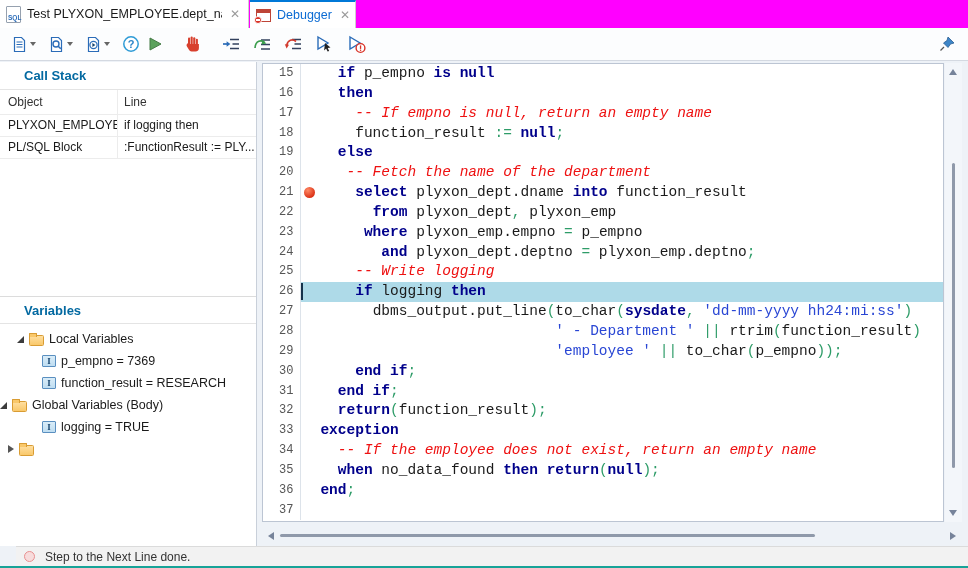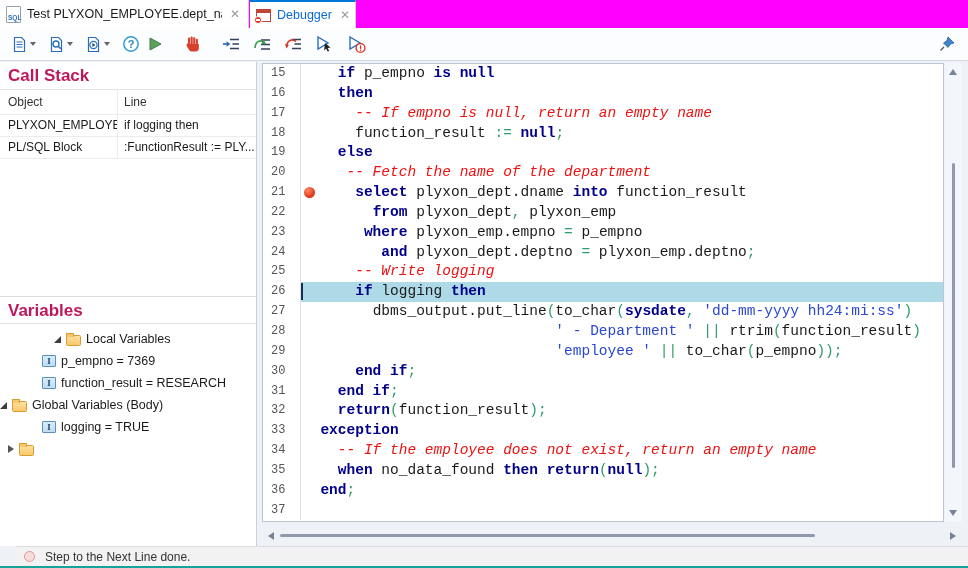--- a/index.html
+++ b/index.html
@@ -25,39 +25,39 @@
 
   
   .toolbar{position:absolute;left:0;top:28px;width:968px;height:33px;background:#FCFDFE;border-bottom:1px solid #D4D9E1;display:flex;align-items:center;padding:0 10px 0 8px;}
   .tbtn{display:flex;align-items:center;gap:1px;padding:2px 3px;border-radius:2px;}
   .caret-down{width:0;height:0;border-left:3.5px solid transparent;border-right:3.5px solid transparent;border-top:4px solid #666;margin-left:1px;}
   .sp6{width:6px;} .sp14{width:14px;}
   .pinbtn{margin-left:auto;}
 
   
   .leftpanel{position:absolute;left:0;top:62px;width:257px;height:484px;background:#FFF;border-right:1px solid #C9D0DA;}
-  .panel-header{height:28px;line-height:28px;padding-left:8px;font-weight:bold;font-size:17px;color:#be185d;border-bottom:1px solid #E4E4E4;background:#FFF;}
+  .panel-header{height:28px;line-height:28px;padding-left:24px;font-weight:bold;font-size:13px;color:#0369a1;border-bottom:1px solid #E4E4E4;background:#FFF;}
   .cs-row{display:flex;height:22px;line-height:21px;font-size:12px;color:#1A1A1A;border-bottom:1px solid #ECECEC;}
   .cs-row.head{height:25px;line-height:24px;color:#333;}
   .cs-c1{width:118px;padding-left:8px;border-right:1px solid #ECECEC;overflow:hidden;white-space:nowrap;}
   .cs-c2{flex:1;padding-left:6px;overflow:hidden;white-space:nowrap;}
   .vars-section{position:absolute;top:234px;left:0;right:0;}
   .vars-section .panel-header{border-top:1px solid #DCDCDC;}
   .tree{padding-top:4px;}
   .tree-row{display:flex;align-items:center;height:22px;font-size:12.5px;color:#1A1A1A;gap:5px;}
   .tw-exp{width:0;height:0;border-bottom:7px solid #3C3C3C;border-left:7px solid transparent;flex:0 0 auto;}
   .tw-col{width:0;height:0;border-top:4.5px solid transparent;border-bottom:4.5px solid transparent;border-left:6px solid #555;flex:0 0 auto;}
   .folder{width:15px;height:11px;background:linear-gradient(#FFDFA0,#F9C86B);border:1px solid #D99C33;border-radius:1.5px;position:relative;flex:0 0 auto;margin-top:2px;}
   .folder::before{content:"";position:absolute;left:-1px;top:-3px;width:6px;height:3px;background:#F9C86B;border:1px solid #D99C33;border-bottom:none;border-radius:1px 1px 0 0;}
   .varicon{width:14px;height:12px;border:1px solid #5A8FC0;background:linear-gradient(#D9ECF8,#BFDDF1);color:#17456E;font:bold 9px/10px "Liberation Serif",serif;text-align:center;flex:0 0 auto;border-radius:1px;}
 
   
   .editor{position:absolute;left:262px;top:63px;width:682px;height:459px;background:#FFF;border:1px solid #BCC5D3;overflow:hidden;}
   .code-row{display:flex;height:19.85px;}
-  .lnum{width:38px;flex:0 0 auto;border-right:1px solid #DDE3EA;color:#555;font:12px/19.85px "Liberation Mono",monospace;padding-left:8px;}
+  .lnum{width:38px;flex:0 0 auto;border-right:1px solid #DDE3EA;color:#555;font:12px/19.85px "Liberation Mono",monospace;padding-left:16px;}
   .ccode{flex:1;position:relative;font:14.5px/19.85px "Liberation Mono",monospace;white-space:pre;color:var(--c-id);padding-left:2px;overflow:hidden;}
   .code-row.current .ccode{background:var(--c-cur);}
   .caret{position:absolute;left:0;top:1px;width:2px;height:17px;background:#15324B;}
   .bp{position:absolute;left:3px;top:4px;width:11px;height:11px;border-radius:50%;background:radial-gradient(circle at 35% 30%,#FF8A66,var(--c-bp) 70%);}
   .tok-kw{color:var(--c-kw);font-weight:bold;}
   .tok-cm{color:var(--c-cm);font-style:italic;}
   .tok-str{color:var(--c-str);}
   .tok-sym{color:var(--c-sym);}
   .tok-id{color:var(--c-id);}
 
@@ -213,21 +213,21 @@
       </div>
       <div class="cs-row">
         <div class="cs-c1">PL/SQL Block</div>
         <div class="cs-c2">:FunctionResult := PLY...</div>
       </div>
     </div>
 
   <div class="vars-section">
     <div class="panel-header">Variables</div>
     <div class="tree" id="vartree">
-        <div class="tree-row" style="padding-left: 10px; margin-left: 44px;">
+        <div class="tree-row" style="padding-left: 17px;">
           <span class="tw-exp"></span>
           <span class="folder"></span>
           <span>Local Variables</span>
         </div>
         <div class="tree-row" style="padding-left: 42px;">
           <span class="varicon">I</span>
           <span>p_empno = 7369</span>
         </div>
         <div class="tree-row" style="padding-left: 42px;">
           <span class="varicon">I</span>

